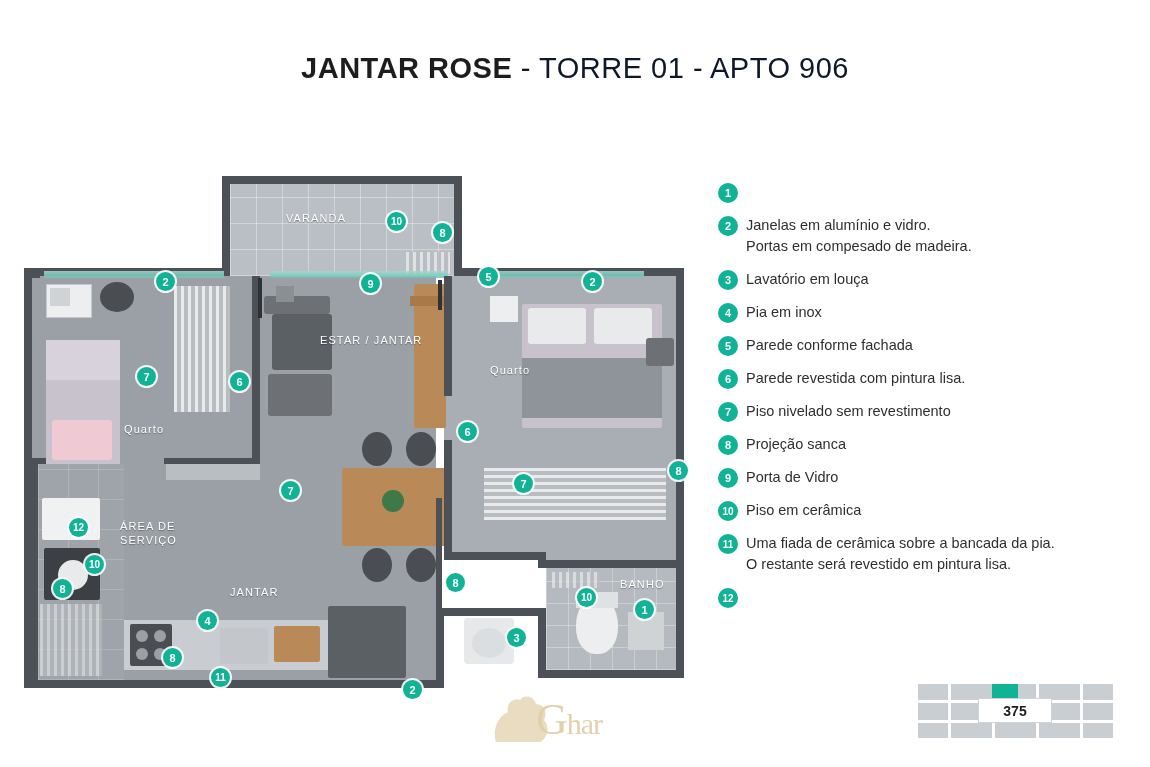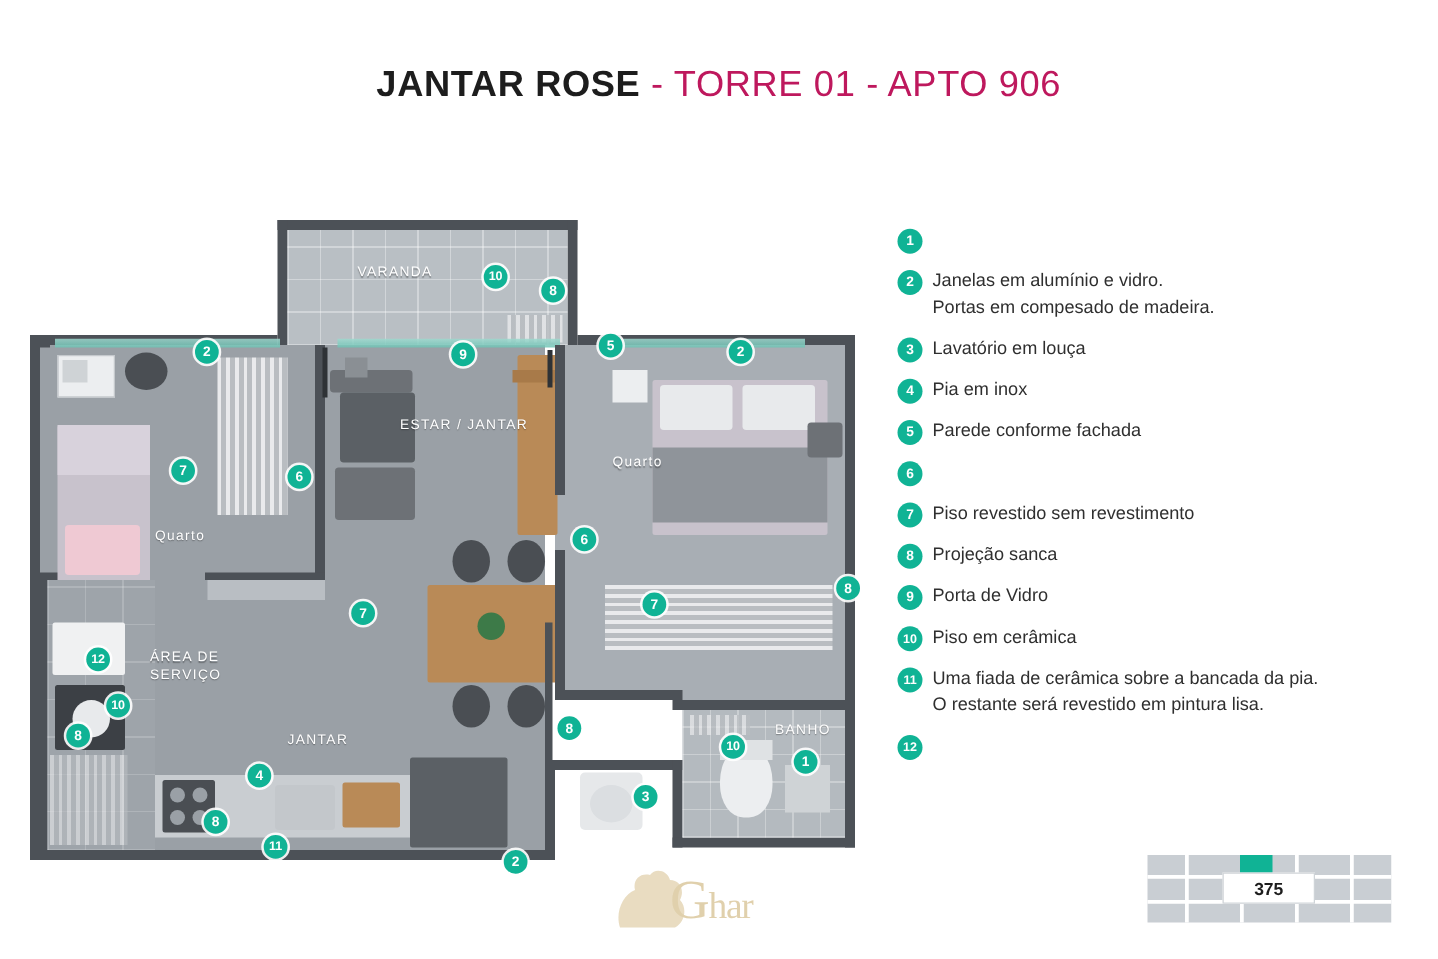--- a/index.html
+++ b/index.html
@@ -16,21 +16,21 @@
   
   .title {
     position: absolute;
     top: 52px; left: 0; width: 1150px;
     text-align: center;
     font-size: 29px;
     letter-spacing: 0.5px;
     white-space: nowrap;
   }
   .title .bold { font-weight: bold; color: #1d1d1d; }
-  .title .light { font-weight: normal; color: #be185d; }
+  .title .light { font-weight: normal; color: #0f172a; }
 
   
   .plan {
     position: absolute;
     left: 24px; top: 168px;
     width: 660px; height: 520px;
   }
 
   .wall {
     position: absolute;
@@ -336,24 +336,25 @@
     <div class="legend-row">
       <div class="legend-num">4</div>
       <div class="legend-text">Pia em inox</div>
     </div>
     <div class="legend-row">
       <div class="legend-num">5</div>
       <div class="legend-text">Parede conforme fachada</div>
     </div>
     <div class="legend-row">
       <div class="legend-num">6</div>
+      <div class="legend-text">Parede revestida com pintura lisa.</div>
     </div>
     <div class="legend-row">
       <div class="legend-num">7</div>
-      <div class="legend-text">Piso revestido sem revestimento</div>
+      <div class="legend-text">Piso nivelado sem revestimento</div>
     </div>
     <div class="legend-row">
       <div class="legend-num">8</div>
       <div class="legend-text">Projeção sanca</div>
     </div>
     <div class="legend-row">
       <div class="legend-num">9</div>
       <div class="legend-text">Porta de Vidro</div>
     </div>
     <div class="legend-row">

